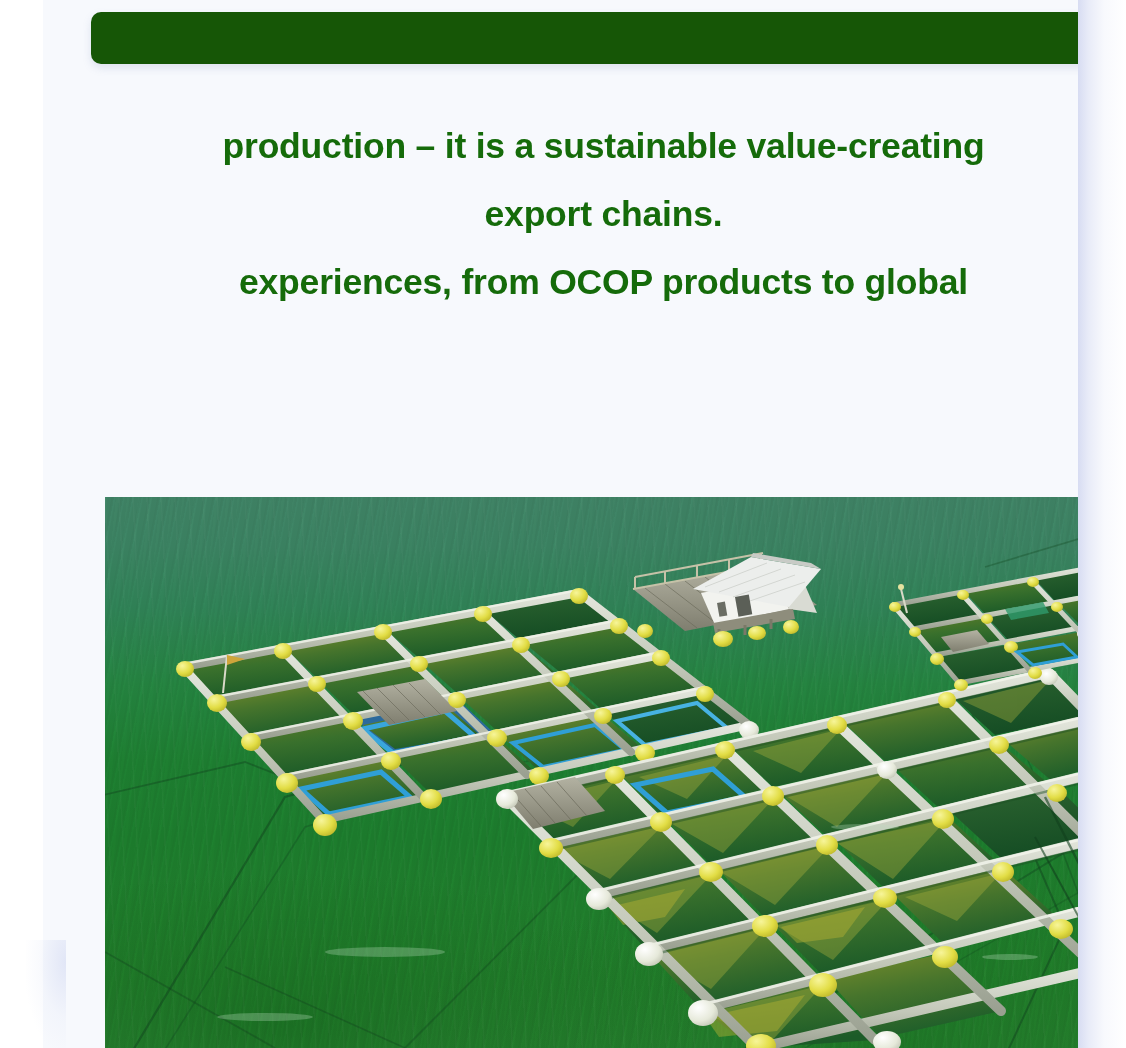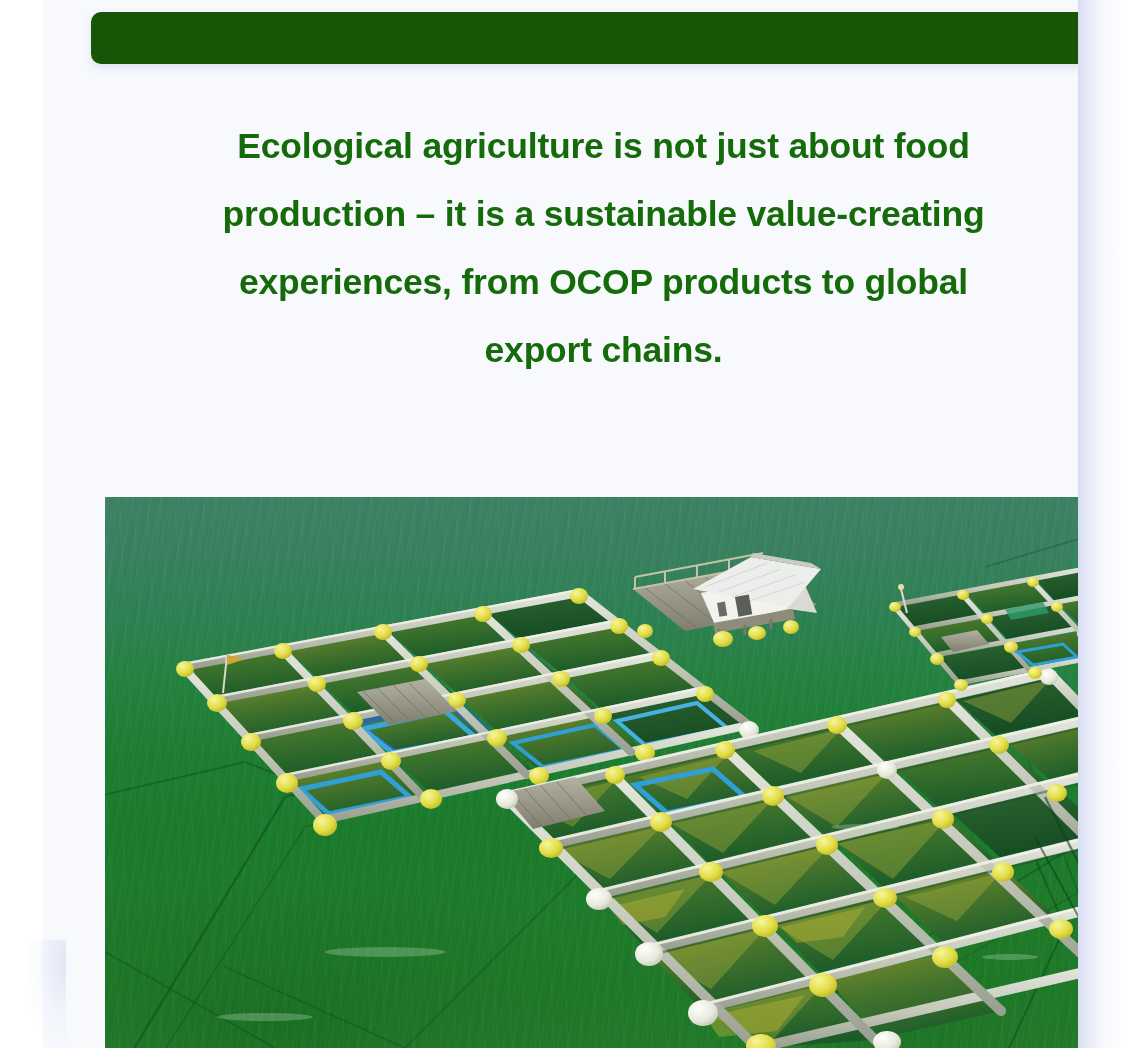--- a/index.html
+++ b/index.html
@@ -144,24 +144,23 @@
 </head>
 <body>
 
 <div class="page">
 
   <div class="card">
 
     <div class="header-bar"></div>
 
     <div class="quote-block">
-      <div class="quote-line">Ecological agriculture is not just about food</div>
       <div class="quote-line">production – it is a sustainable value-creating</div>
+      <div class="quote-line">export chains.</div>
       <div class="quote-line">experiences, from OCOP products to global</div>
-      <div class="quote-line">export chains.</div>
     </div>
 
     <div class="photo-frame">
       <div class="photo">
         <div class="ripples"></div>
         <div class="ripples2"></div>
 
         <svg viewBox="0 0 1001 551" preserveAspectRatio="none">
           <defs>
             <linearGradient id="cageG" x1="0" y1="0" x2="0.3" y2="1">

